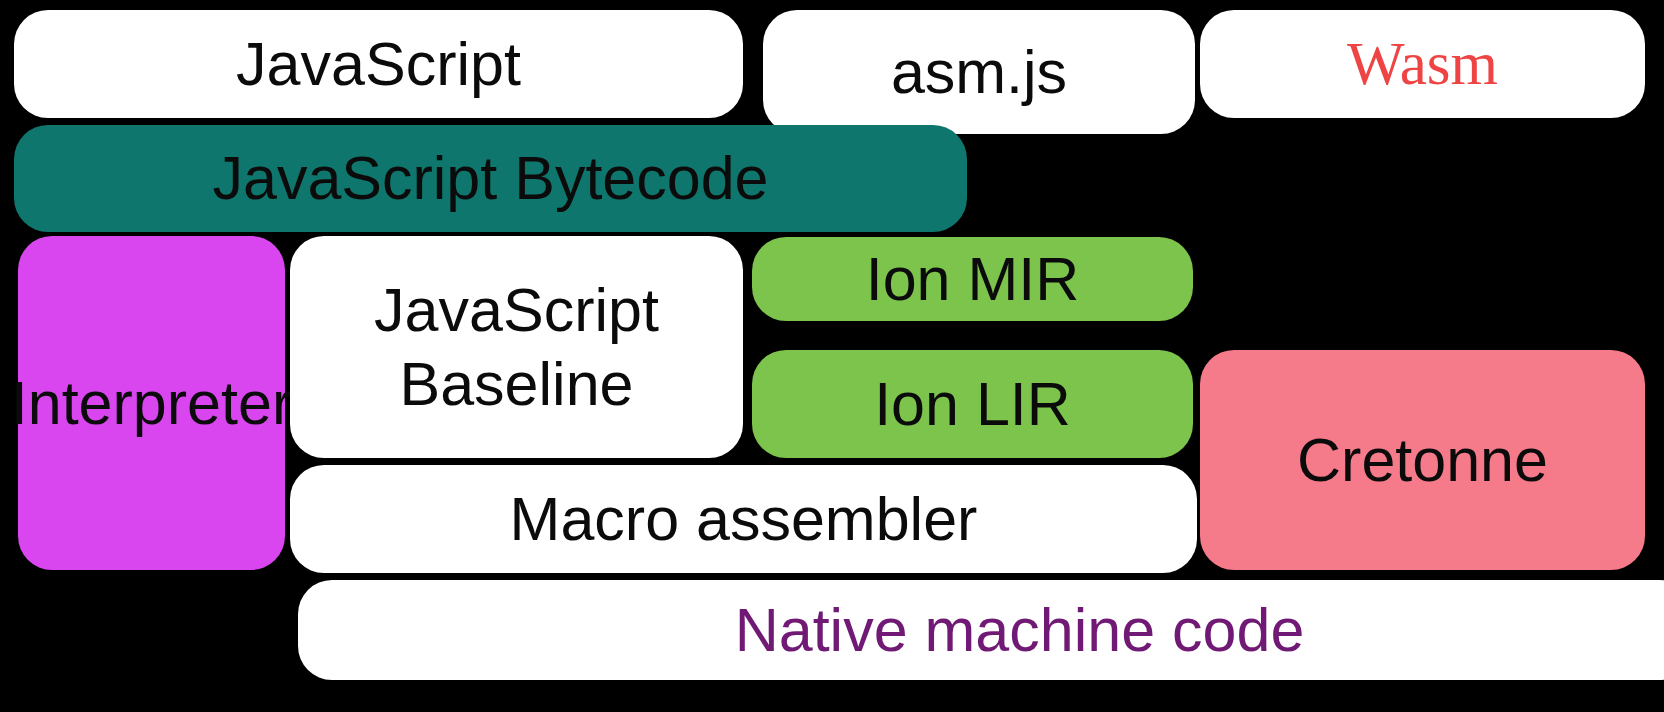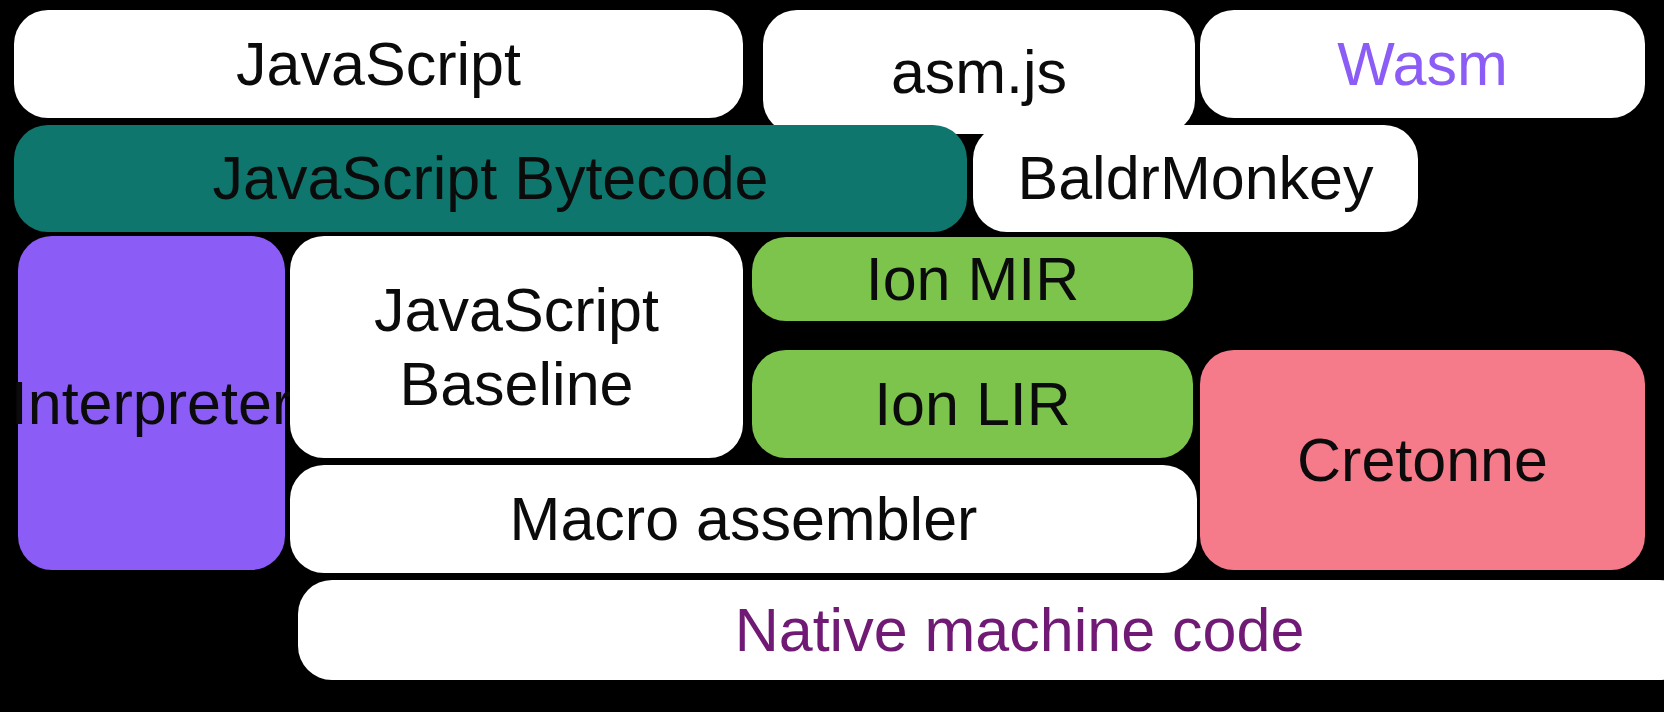--- a/index.html
+++ b/index.html
@@ -47,33 +47,30 @@
 <div class="stage">
 
   <div class="box" id="box-javascript" style="background: rgb(255, 255, 255); color: rgb(11, 11, 11);">
     <span>JavaScript</span>
   </div>
 
   <div class="box" id="box-asmjs" style="background: rgb(255, 255, 255); color: rgb(11, 11, 11);">
     <span>asm.js</span>
   </div>
 
-  <div class="box" id="box-wasm" style="background: rgb(255, 255, 255); color: #8b5cf6;">
+  <div class="box" id="box-wasm" style="background: rgb(255, 255, 255); color: #ef4444; font-family: Liberation Serif, serif;">
     <span>Wasm</span>
   </div>
 
   <div class="box" id="box-javascript-bytecode" style="background: #0f766e; color: rgb(11, 11, 11);">
     <span>JavaScript Bytecode</span>
   </div>
 
-  <div class="box" id="box-baldrmonkey" style="background: rgb(255, 255, 255); color: rgb(11, 11, 11);">
-    <span>BaldrMonkey</span>
-  </div>
 
-  <div class="box" id="box-interpreter" style="background: #8b5cf6; color: rgb(11, 11, 11);">
+  <div class="box" id="box-interpreter" style="background: #d946ef; color: rgb(11, 11, 11);">
     <span>Interpreter</span>
   </div>
 
   <div class="box" id="box-javascript-baseline" style="background: rgb(255, 255, 255); color: rgb(11, 11, 11);">
     <span>JavaScript
 Baseline</span>
   </div>
 
   <div class="box" id="box-ion-mir" style="background: rgb(125, 196, 77); color: rgb(11, 11, 11);">
     <span>Ion MIR</span>

